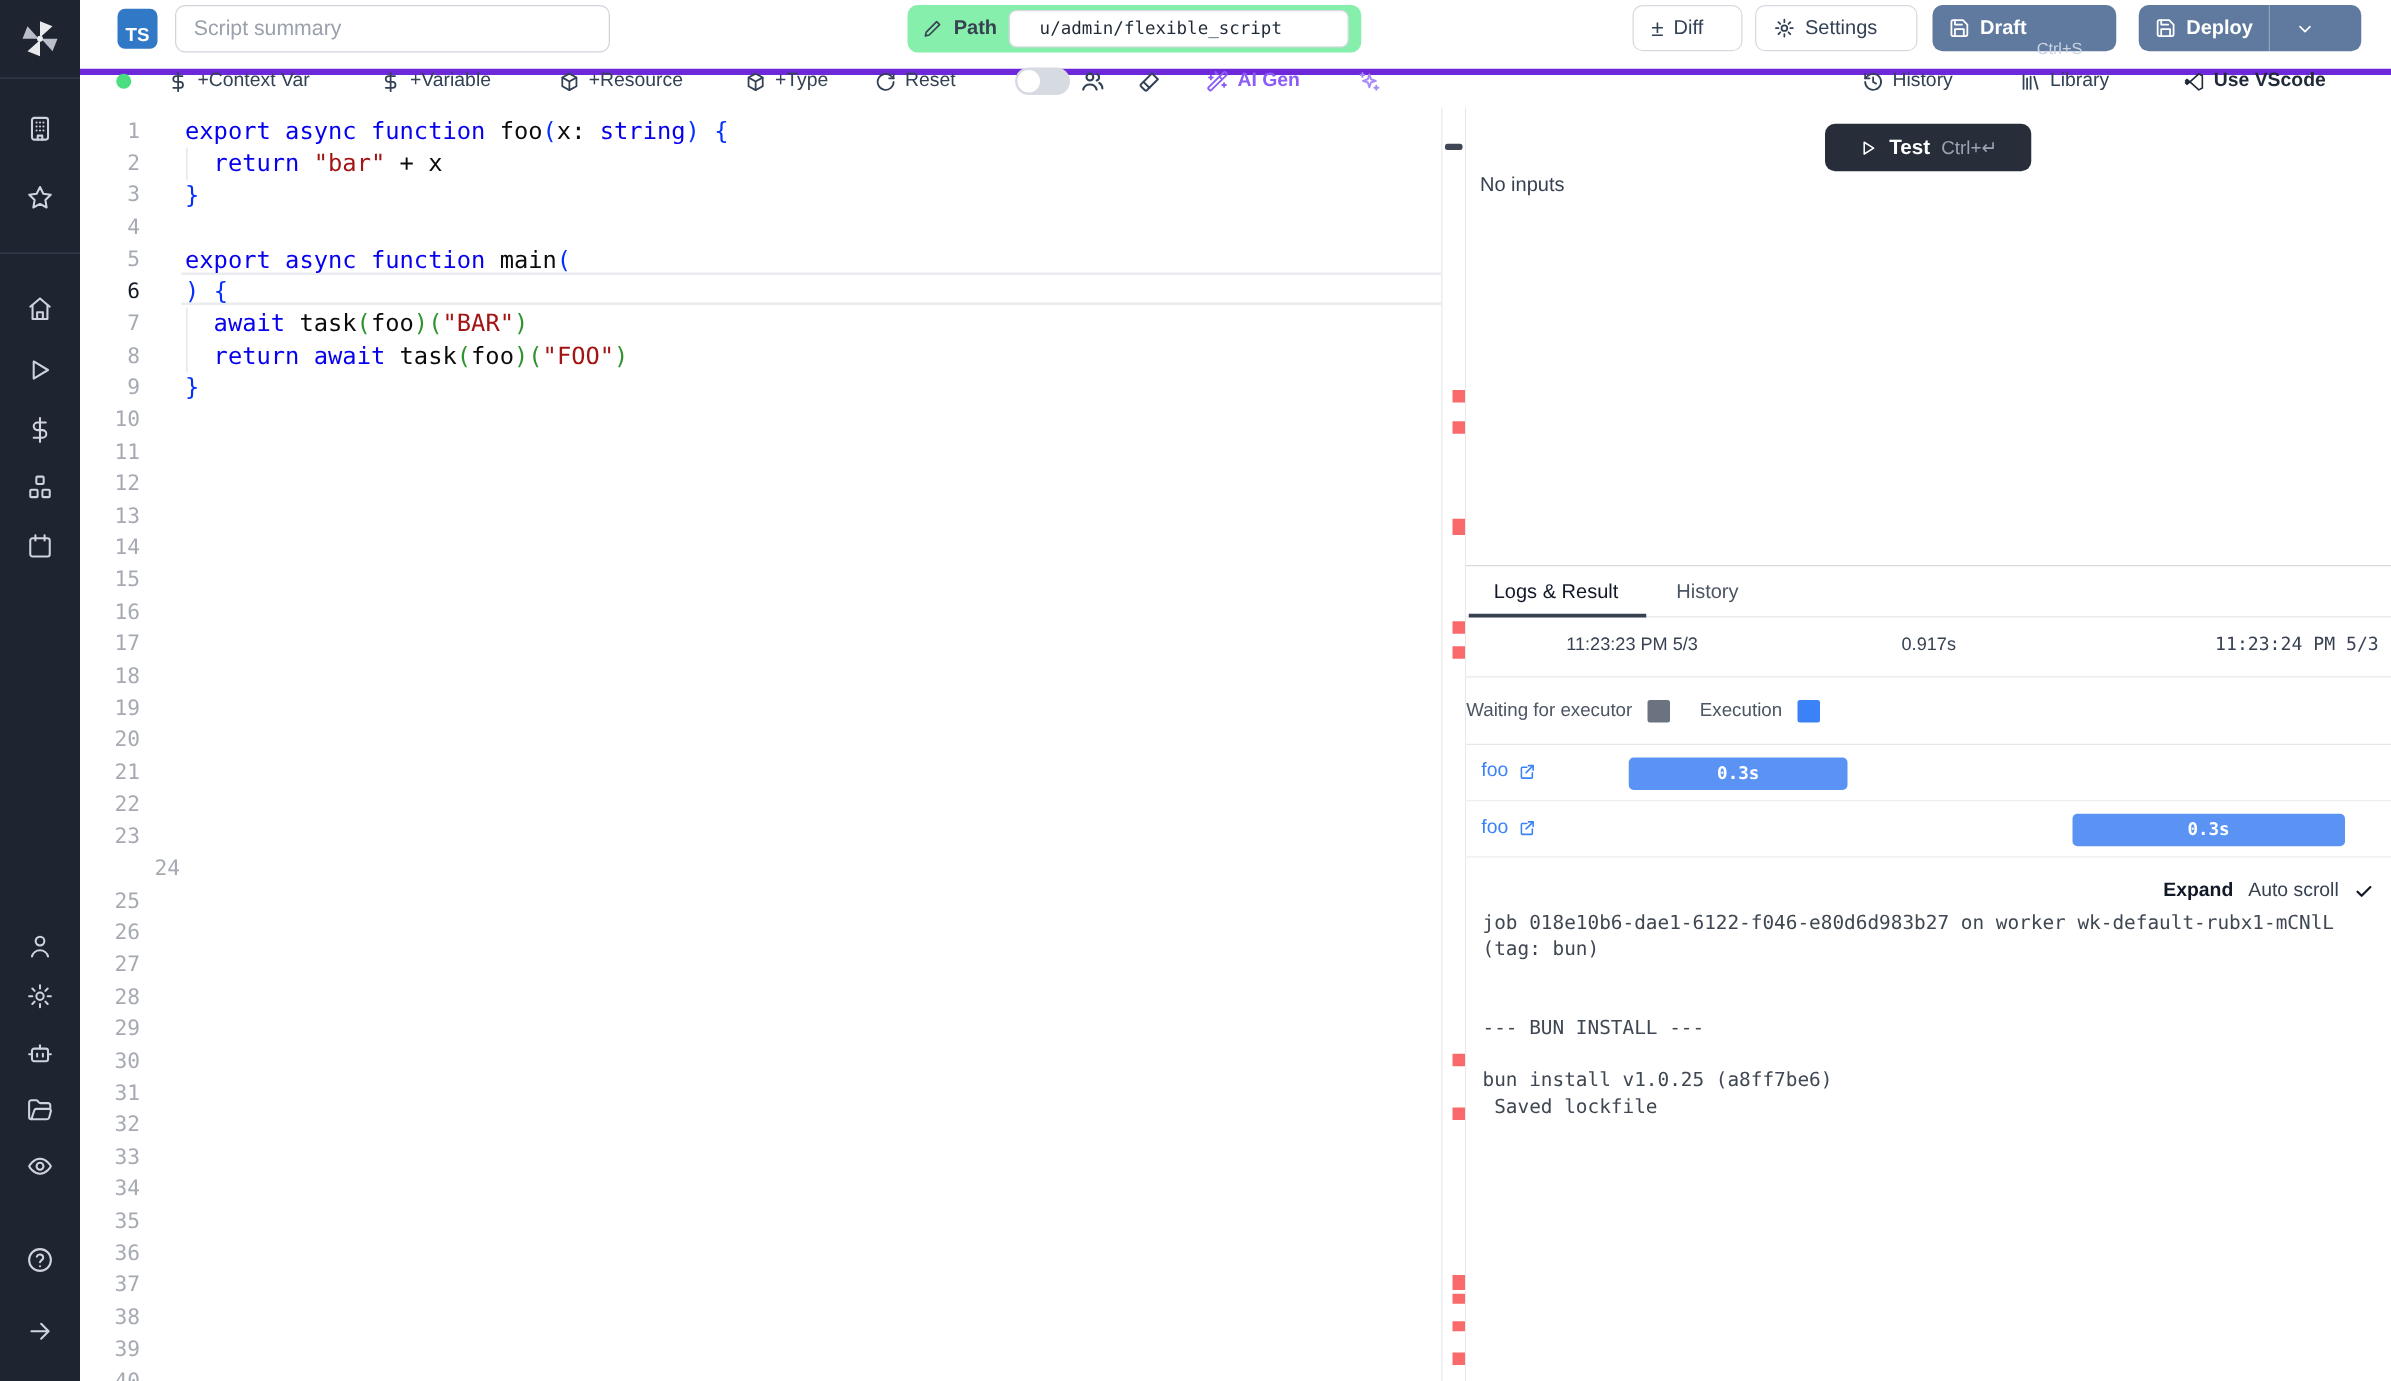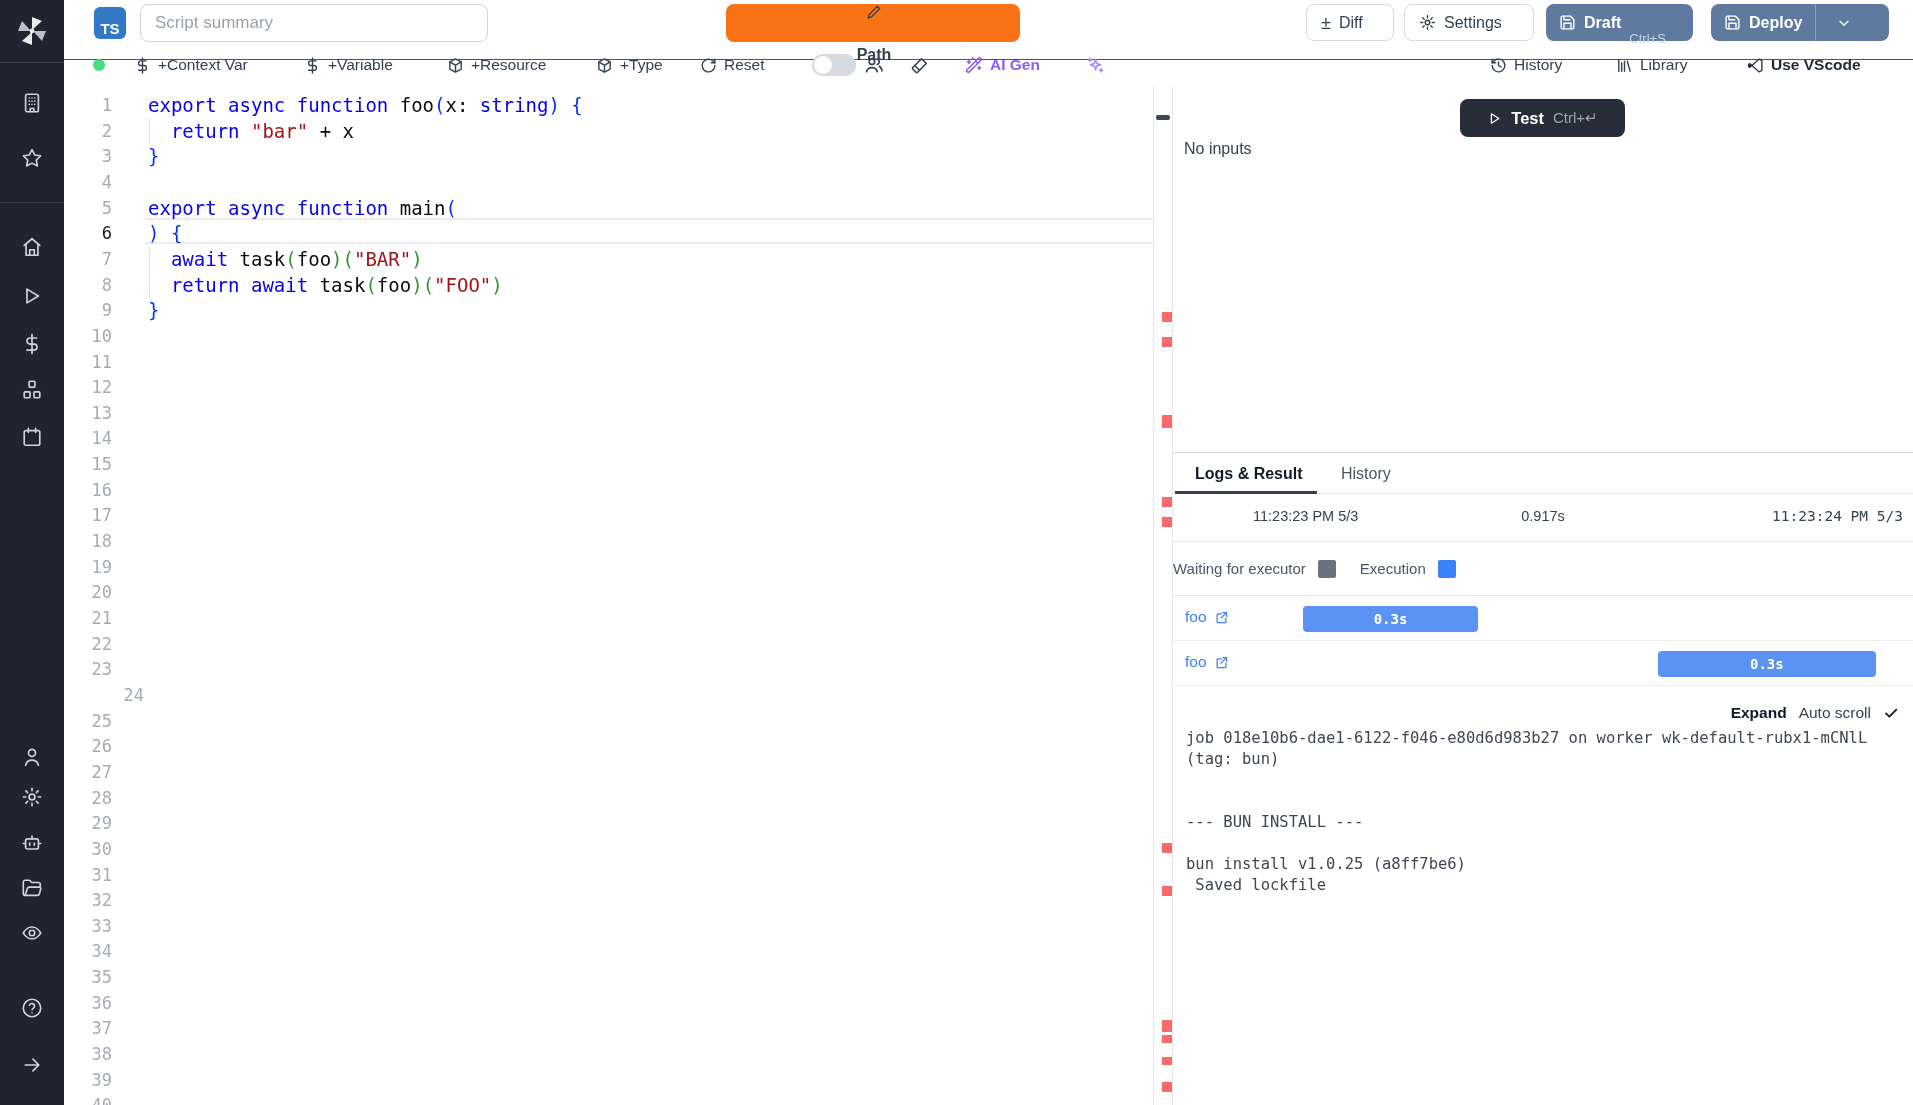--- a/index.html
+++ b/index.html
@@ -10,32 +10,32 @@
   .mono{font-family:"DejaVu Sans Mono",monospace;}
 
   
   #sidebar{left:0;top:0;width:64px;height:1105px;background:#1e2430;}
   .sb-div{position:absolute;left:0;width:64px;height:1px;background:#343c4c;}
   .sb-ic{position:absolute;left:21px;width:22px;height:22px;color:#ced4dd;cursor:pointer;}
   .sb-ic svg{width:22px;height:22px;stroke-width:1.8;}
   #logo{position:absolute;left:16px;top:15px;width:32px;height:32px;cursor:pointer;}
 
   
-  #header{left:64px;top:0;width:1849px;height:60px;background:#fff;border-bottom:1px solid #6d28d9;box-sizing:border-box;}
+  #header{left:64px;top:0;width:1849px;height:60px;background:#fff;border-bottom:5px solid #6d28d9;box-sizing:border-box;}
   .tsbadge{position:absolute;left:30px;top:7px;width:32px;height:32px;background:#3178c6;border-radius:6px;
            color:#fff;font-weight:bold;font-size:15px;display:flex;align-items:flex-end;justify-content:center;}
   .tsbadge span{margin-bottom:2px;}
   .emoji{position:absolute;left:53px;top:-2px;width:14px;height:14px;border-radius:50%;
          background:#fde3bd;border:1px solid #e3a95f;}
   .emoji i{position:absolute;left:3px;top:4px;width:2px;height:2px;border-radius:50%;background:#6b3410;box-shadow:5px 0 0 #6b3410;}
   #summary-input{position:absolute;left:76px;top:4px;width:318px;height:36px;border:1px solid #cfd4db;border-radius:8px;
         padding:0 14px;font-size:17px;color:#1f2937;outline:none;font-family:"Liberation Sans",sans-serif;}
   #summary-input::placeholder{color:#9aa1ac;}
-  .pathwrap{position:absolute;left:662px;top:4px;height:38px;background:#f97316;border-radius:8px;
-        display:flex;align-items:center;gap:26px;padding:0 10px 0 12px;flex-direction:column;}
+  .pathwrap{position:absolute;left:662px;top:4px;height:38px;background:#86efac;border-radius:8px;
+        display:flex;align-items:center;gap:9px;padding:0 10px 0 12px;}
   .pathwrap .plabel{font-size:16px;font-weight:600;color:#374151;}
   #path-input{width:222px;height:28px;border:1px solid #d6dae0;border-radius:6px;background:#fff;
         font-family:"DejaVu Sans Mono",monospace;font-size:14px;color:#1f2937;padding:0 24px;outline:none;}
   .hbtn{position:absolute;top:4px;height:37px;border:1px solid #d6dae0;border-radius:8px;background:#fff;
         display:flex;align-items:center;gap:8px;padding:0 14px;font-size:16px;color:#334155;cursor:pointer;box-sizing:border-box;}
   .hbtn svg{width:17px;height:17px;}
   .bluebtn{position:absolute;top:4px;height:37px;border-radius:8px;background:#5f7a9e;color:#fff;
         display:flex;align-items:center;gap:8px;padding:0 13px;font-size:16px;font-weight:600;cursor:pointer;box-sizing:border-box;}
   .bluebtn .sc{font-weight:400;color:#c9d4e2;font-size:13px;margin-top:32px;}
   .bluebtn svg{width:17px;height:17px;}
@@ -75,21 +75,21 @@
   #panel{left:1173px;top:86px;width:740px;height:1019px;background:#fff;}
   #test-btn{position:absolute;left:287px;top:13px;width:165px;height:38px;background:#272e3a;border-radius:8px;
         color:#fff;display:flex;align-items:center;justify-content:center;gap:9px;font-size:16.5px;font-weight:600;cursor:pointer;}
   #test-btn .sc{color:#9aa4b2;font-weight:400;font-size:15px;}
   #test-btn svg{width:15px;height:15px;}
   #no-inputs{position:absolute;left:11px;top:54px;font-size:16px;color:#374151;}
 
   #tabsrow{position:absolute;left:0;top:366px;width:740px;height:42px;border-top:1px solid #d6d9de;
         border-bottom:1px solid #e5e7eb;box-sizing:border-box;}
   .tab{position:absolute;top:0;height:41px;display:flex;align-items:center;font-size:16px;cursor:pointer;}
-  .tab.active{color:#111827;font-weight:700;}
+  .tab.active{color:#111827;font-weight:400;}
   .tab.inactive{color:#4b5563;}
   #tab-underline{position:absolute;left:2px;top:38px;width:142px;height:3px;background:#374151;}
 
   #tsrow{position:absolute;left:0;top:408px;width:740px;height:48px;border-bottom:1px solid #e5e7eb;box-sizing:border-box;}
   #tsrow .l{position:absolute;left:80px;top:14px;font-size:14.5px;color:#374151;}
   #tsrow .c{position:absolute;left:0;right:0;top:14px;text-align:center;font-size:14.5px;color:#374151;}
   #tsrow .r{position:absolute;right:10px;top:14px;font-size:14.5px;color:#374151;}
 
   #legendrow{position:absolute;left:0;top:456px;width:740px;height:54px;border-bottom:1px solid #e5e7eb;box-sizing:border-box;
         display:flex;align-items:center;justify-content:flex-start;gap:12px;padding-right:18px;}

